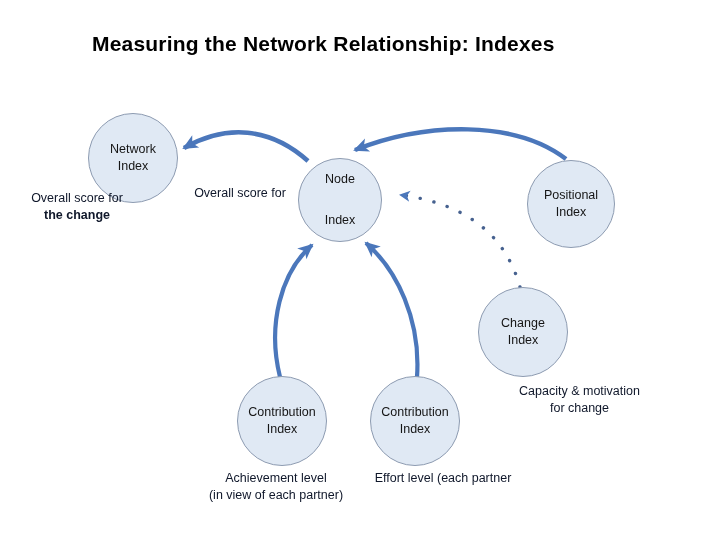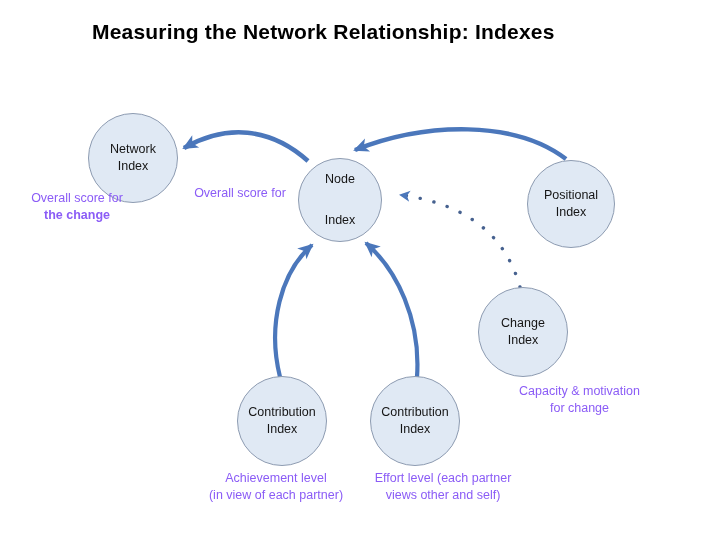--- a/index.html
+++ b/index.html
@@ -1,36 +1,36 @@
 <!DOCTYPE html>
 <html><head>
 <meta charset="utf-8">
 <style>
   html,body{margin:0;padding:0;background:#fff;}
   .stage{
     position:relative;width:720px;height:540px;background:#ffffff;overflow:hidden;
     font-family:"Liberation Sans", sans-serif;color:#111;
   }
   .slide-title{
-    position:absolute;left:92px;top:20px;margin:0;
+    position:absolute;left:92px;top:32px;margin:0;
     font-size:21px;font-weight:bold;color:#000;letter-spacing:.2px;white-space:nowrap;
   }
   svg.arrows{position:absolute;left:0;top:0;width:720px;height:540px;}
   .edge{fill:none;stroke:#4b77bb;stroke-width:4.5px;}
   .edge.thin{stroke-width:4.2px;}
   .edge.dotted{stroke-width:3.4px;stroke-dasharray:0.1 14;stroke-linecap:round;stroke:#46618f;}
   .node{
     position:absolute;border-radius:50%;
     background:#e0e9f4;border:1px solid #8d9bb1;
     display:flex;flex-direction:column;align-items:center;justify-content:center;
     text-align:center;font-size:12.5px;line-height:17px;color:#151515;
     box-sizing:border-box;
   }
   .caption{
-    position:absolute;text-align:center;font-size:12.5px;line-height:17px;color:#8b5cf6;
+    position:absolute;text-align:center;font-size:12.5px;line-height:17px;color:#0f172a;
   }
   .caption .b{font-weight:bold;}
 </style>
 </head>
 <body>
 
 <div class="stage">
 
   <h1 class="slide-title">Measuring the Network Relationship: Indexes</h1>
 
@@ -100,16 +100,15 @@
     <div>(in view of each partner)</div>
   </div>
 
   <div class="caption" style="left:512px;top:383px;width:135px;">
     <div>Capacity &amp; motivation</div>
     <div>for change</div>
   </div>
 
   <div class="caption" style="left:363px;top:470px;width:160px;">
     <div>Effort level (each partner</div>
-    <div>views other and self)</div>
   </div>
 
 </div>
 
 </body></html>

